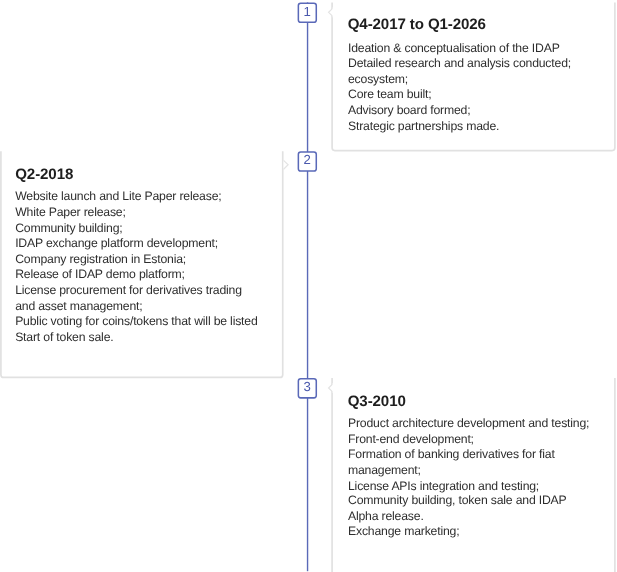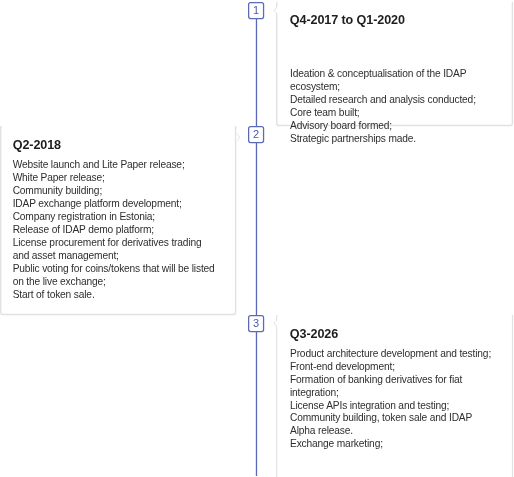--- a/index.html
+++ b/index.html
@@ -107,21 +107,21 @@
   .notch {
     position: absolute;
     z-index: 3;
     overflow: visible;
   }
   .notch svg { display: block; overflow: visible; }
 
   
   .card-1 { left: 276.4px; top: 1.8px; width: 236.4px; height: 124px; }
   .card-1 .title { left: 13.4px; top: 12.2px; }
-  .card-1 .body  { left: 13.6px; top: 33.5px; margin-top: 33px; }
+  .card-1 .body  { left: 13.6px; top: 33.5px; }
   .notch-1 { left: 272.6px; top: 5.9px; }
 
   
   .card-2 { left: 0.2px; top: 125.8px; width: 277px; height: 189px; }
   .card-2 .title { left: 12.5px; top: 13.0px; }
   .card-2 .body  { left: 12.45px; top: 33.4px; }
   .notch-2 { left: 234.9px; top: 132.9px; }
 
   
   .card-3 { left: 276.4px; top: 315.2px; width: 236.4px; height: 190px; }
@@ -133,25 +133,25 @@
 <body>
 
 <div class="stage">
 
   <div class="spine"></div>
 
   <div class="card card-1">
     <svg class="frame" width="238" height="126" viewBox="0 0 238 126">
         <path d="M0.75 0 L0.75 121.2 Q0.75 123.5 3.05 123.5 L234.1 123.5 Q236.4 123.5 236.4 121.2 L236.4 0" fill="#ffffff" stroke="#e1e1e1" stroke-width="1.4" stroke-linejoin="round"></path>
       </svg>
-    <div class="title">Q4-2017 to Q1-2020</div>
+    <div class="title">Q4-2017 to Q1-2026</div>
     <div class="body">
       <span class="line">Ideation &amp; conceptualisation of the IDAP</span>
+      <span class="line">Detailed research and analysis conducted;</span>
       <span class="line">ecosystem;</span>
-      <span class="line">Detailed research and analysis conducted;</span>
       <span class="line">Core team built;</span>
       <span class="line">Advisory board formed;</span>
       <span class="line">Strategic partnerships made.</span>
     </div>
   </div>
   <div class="notch notch-1">
     <svg width="6" height="10" viewBox="0 0 6 10">
         <path d="M4.6 0.6 L0.8 4.3 L4.6 8.0" fill="#ffffff" stroke="#e4e4e4" stroke-width="1"></path>
         <path d="M4.8 0.1 L4.8 8.5" stroke="#ffffff" stroke-width="1.2" fill="none"></path>
       </svg>
@@ -171,47 +171,46 @@
     <div class="body">
       <span class="line">Website launch and Lite Paper release;</span>
       <span class="line">White Paper release;</span>
       <span class="line">Community building;</span>
       <span class="line">IDAP exchange platform development;</span>
       <span class="line">Company registration in Estonia;</span>
       <span class="line">Release of IDAP demo platform;</span>
       <span class="line">License procurement for derivatives trading</span>
       <span class="line">and asset management;</span>
       <span class="line">Public voting for coins/tokens that will be listed</span>
-      <span class="line">on the live exchange;</span>
       <span class="line">Start of token sale.</span>
     </div>
   </div>
   <div class="notch notch-2">
     <svg width="6" height="10" viewBox="0 0 6 10">
         <path d="M1.3 0.6 L5.1 4.3 L1.3 8.0" fill="#ffffff" stroke="#e4e4e4" stroke-width="1"></path>
       </svg>
   </div>
   <div class="badge badge-2">
       <svg class="frame" width="17" height="18" viewBox="0 0 17 18">
         <rect x="0.65" y="0.65" width="15.3" height="16.3" rx="2.0" ry="2.0" fill="#ffffff" stroke="#5a69b8" stroke-width="1.3"></rect>
       </svg>
       <span class="num">2</span>
     </div>
 
   <div class="card card-3">
     <svg class="frame" width="238" height="165" viewBox="0 0 238 165">
         <path d="M0.75 0 L0.75 165 M236.4 0 L236.4 165" fill="none" stroke="#e1e1e1" stroke-width="1.4"></path>
         <rect x="1.45" y="0" width="234.2" height="165" fill="#ffffff"></rect>
       </svg>
-    <div class="title">Q3-2026</div>
+    <div class="title">Q3-2010</div>
     <div class="body">
       <span class="line">Product architecture development and testing;</span>
       <span class="line">Front-end development;</span>
       <span class="line">Formation of banking derivatives for fiat</span>
-      <span class="line">integration;</span>
+      <span class="line">management;</span>
       <span class="line">License APIs integration and testing;</span>
       <span class="line">Community building, token sale and IDAP</span>
       <span class="line">Alpha release.</span>
       <span class="line">Exchange marketing;</span>
     </div>
   </div>
   <div class="notch notch-3">
     <svg width="6" height="10" viewBox="0 0 6 10">
         <path d="M4.6 0.6 L0.8 4.3 L4.6 8.0" fill="#ffffff" stroke="#e4e4e4" stroke-width="1"></path>
         <path d="M4.8 0.1 L4.8 8.5" stroke="#ffffff" stroke-width="1.2" fill="none"></path>

